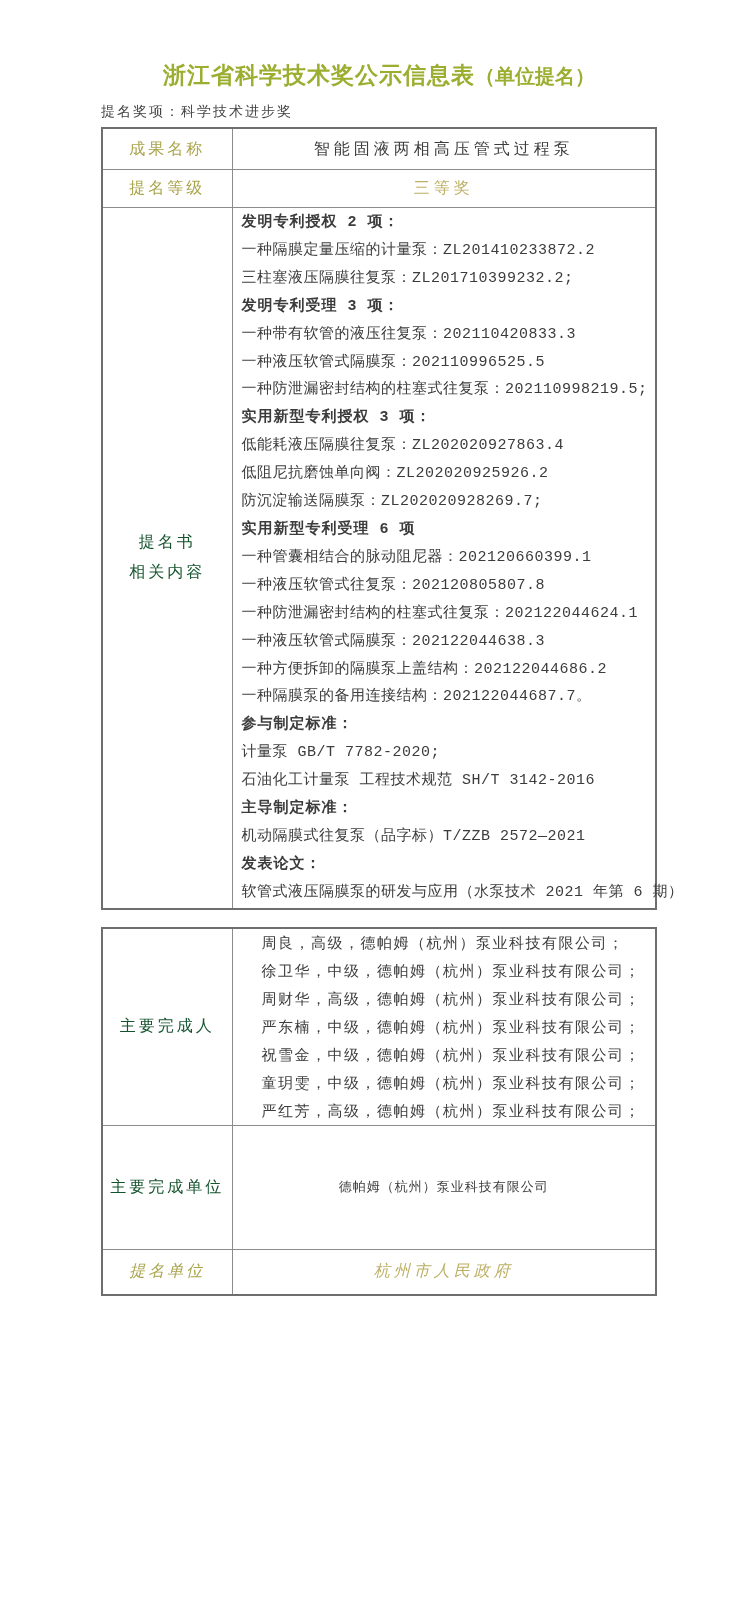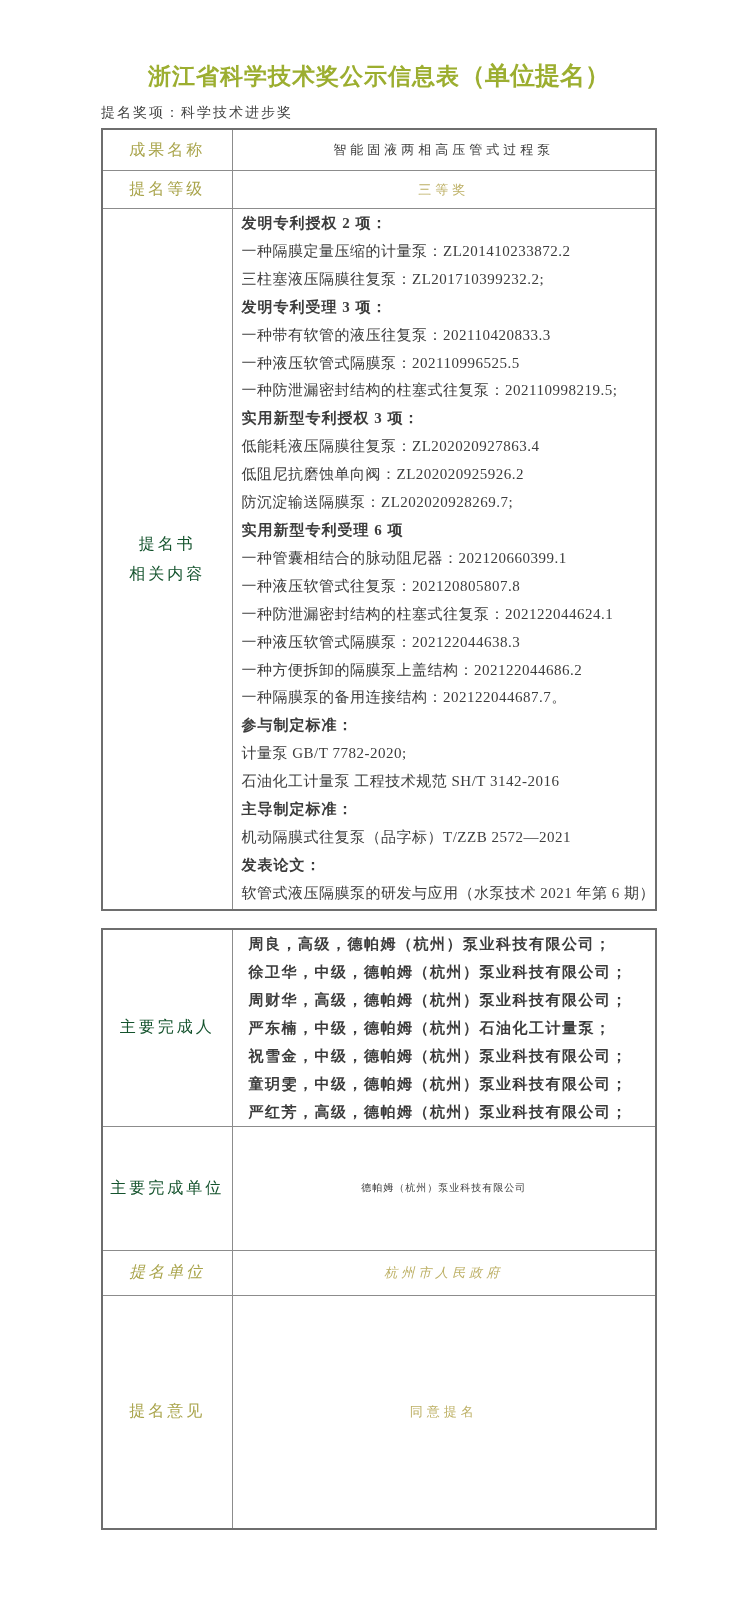--- a/index.html
+++ b/index.html
@@ -16,62 +16,62 @@
     color:var(--body_text);
     overflow:hidden;
   }
   .page{position:relative;width:756px;height:1600px;background:#fff;}
   .doc{position:absolute;left:101px;top:58px;width:556px;}
 
   .title{
     text-align:center;font-weight:bold;font-size:23px;line-height:36px;
     color:var(--title_green);letter-spacing:1px;white-space:nowrap;
   }
-  .title .suffix{font-size:25px;letter-spacing:0;}
+  .title .suffix{font-size:20px;letter-spacing:0;}
   .subtitle{
     margin-top:6px;font-size:14px;line-height:24px;color:#454545;
     letter-spacing:2px;
   }
 
   table{border-collapse:collapse;width:556px;table-layout:fixed;}
   table{border:2px solid #6E6E6E;}
   td{border:1px solid var(--table_border);vertical-align:middle;padding:0;}
-  .t1{margin-top:3px;}
+  .t1{margin-top:3px;font-family:Liberation Mono, monospace;}
   .t2{margin-top:17px;}
   col.c-label{width:130px;}
   col.c-value{width:424px;}
 
   .lbl{
     text-align:center;font-size:16px;letter-spacing:3px;
   }
   .lbl.olive{color:var(--label_olive);}
   .lbl.dark{color:#14532d;}
   .lbl .lbl-line{line-height:30px;}
 
   .val{
-    text-align:center;font-size:13px;letter-spacing:4px;color:var(--body_text);
+    text-align:center;font-size:16px;letter-spacing:4px;color:var(--body_text);
   }
   .val.gold{color:var(--value_gold);}
-  .val.tight{letter-spacing:1px;font-size:10px;}
+  .val.tight{letter-spacing:1px;font-size:13px;}
 
   .row-name td{height:40px;}
   .row-grade td{height:37px;}
   .row-people td{height:196px;}
   .row-org td{height:123px;}
   .row-nomorg td{height:44px;font-style:italic;}
   .row-opinion td{height:232px;}
 
   .content-cell{padding:1px 10px 1px 9px;vertical-align:top;}
   .pline{
     font-size:15px;line-height:27.9px;letter-spacing:0.5px;
     white-space:nowrap;color:#3C3C3C;
   }
   .pline.bold{font-weight:bold;letter-spacing:1px;}
 
-  .people-cell{padding:0 10px 0 16px;vertical-align:middle;font-weight:bold;}
+  .people-cell{padding:0 10px 0 29px;vertical-align:middle;}
   .person{
     font-size:15px;line-height:28px;letter-spacing:1.5px;
     white-space:nowrap;color:#3C3C3C;
   }
 </style>
 </head>
 <body>
 
 <div class="page">
   <div class="doc">
@@ -135,35 +135,31 @@
           <col class="c-label">
           <col class="c-value">
         </colgroup>
       <tbody>
           <tr class="row-people">
         <td class="lbl dark">主要完成人</td>
         <td class="people-cell">
           <div class="person">周良，高级，德帕姆（杭州）泵业科技有限公司；</div>
           <div class="person">徐卫华，中级，德帕姆（杭州）泵业科技有限公司；</div>
           <div class="person">周财华，高级，德帕姆（杭州）泵业科技有限公司；</div>
-          <div class="person">严东楠，中级，德帕姆（杭州）石油化工计量泵；</div>
+          <div class="person">严东楠，中级，德帕姆（杭州）泵业科技有限公司；</div>
           <div class="person">祝雪金，中级，德帕姆（杭州）泵业科技有限公司；</div>
           <div class="person">童玥雯，中级，德帕姆（杭州）泵业科技有限公司；</div>
           <div class="person">严红芳，高级，德帕姆（杭州）泵业科技有限公司；</div>
         </td>
       </tr>
       <tr class="row-org">
         <td class="lbl dark">主要完成单位</td>
         <td class="val tight">德帕姆（杭州）泵业科技有限公司</td>
       </tr>
       <tr class="row-nomorg">
         <td class="lbl olive">提名单位</td>
         <td class="val gold">杭州市人民政府</td>
       </tr>
-      <tr class="row-opinion">
-        <td class="lbl olive">提名意见</td>
-        <td class="val gold">同意提名</td>
-      </tr>
     </tbody>
       </table>
 
   </div>
 </div>
 
 </body></html>

